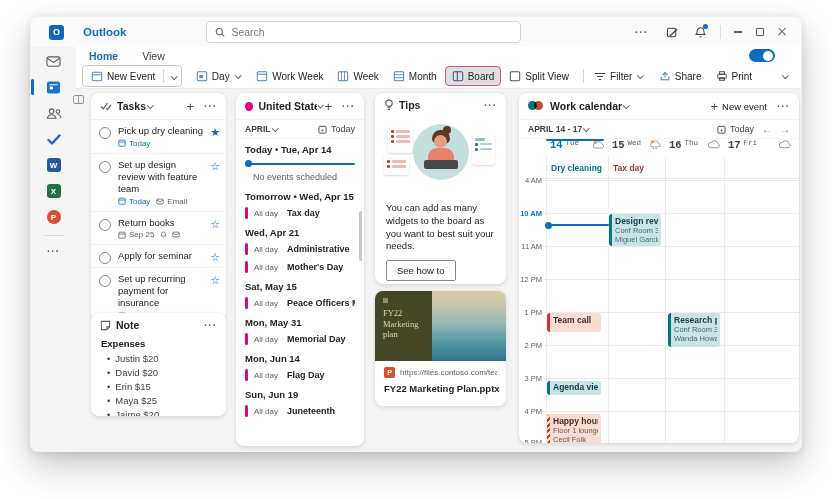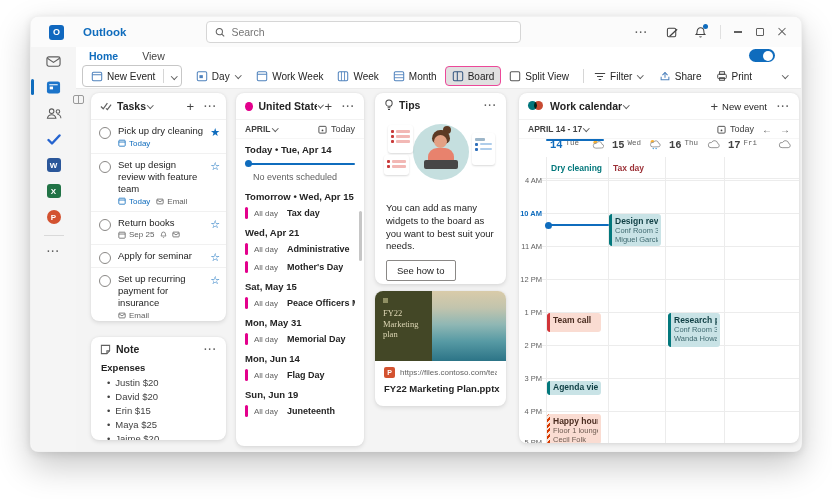--- a/index.html
+++ b/index.html
@@ -399,21 +399,21 @@
               <rect x="1" y="1" width="8" height="6" rx="1" fill="none" stroke="#616161" stroke-width="1"></rect>
               <path d="M1.3 2 5 4.5 8.7 2" fill="none" stroke="#616161" stroke-width="1"></path>
             </svg>
           <span>Email</span>
         </div>
         <span class="star">☆</span>
       </div>
 
     </div>
 
-    <div class="card" style="left:15px;top:248px;width:135px;height:103px">
+    <div class="card" style="left:15px;top:224px;width:135px;height:103px">
       <div class="chdr" style="height:24px">
         <svg width="11" height="11" viewBox="0 0 12 12" style="margin-right:5px">
             <path d="M1.5 1.5h9v6l-3 3h-6z" fill="none" stroke="#616161" stroke-width="1.1"></path>
             <path d="M7.5 10.5v-3h3" fill="none" stroke="#616161" stroke-width="1.1"></path>
           </svg>
         <span class="ttl">Note</span>
         <div class="sp"></div>
         <span class="more">···</span>
       </div>
       <div class="nheading">Expenses</div>

